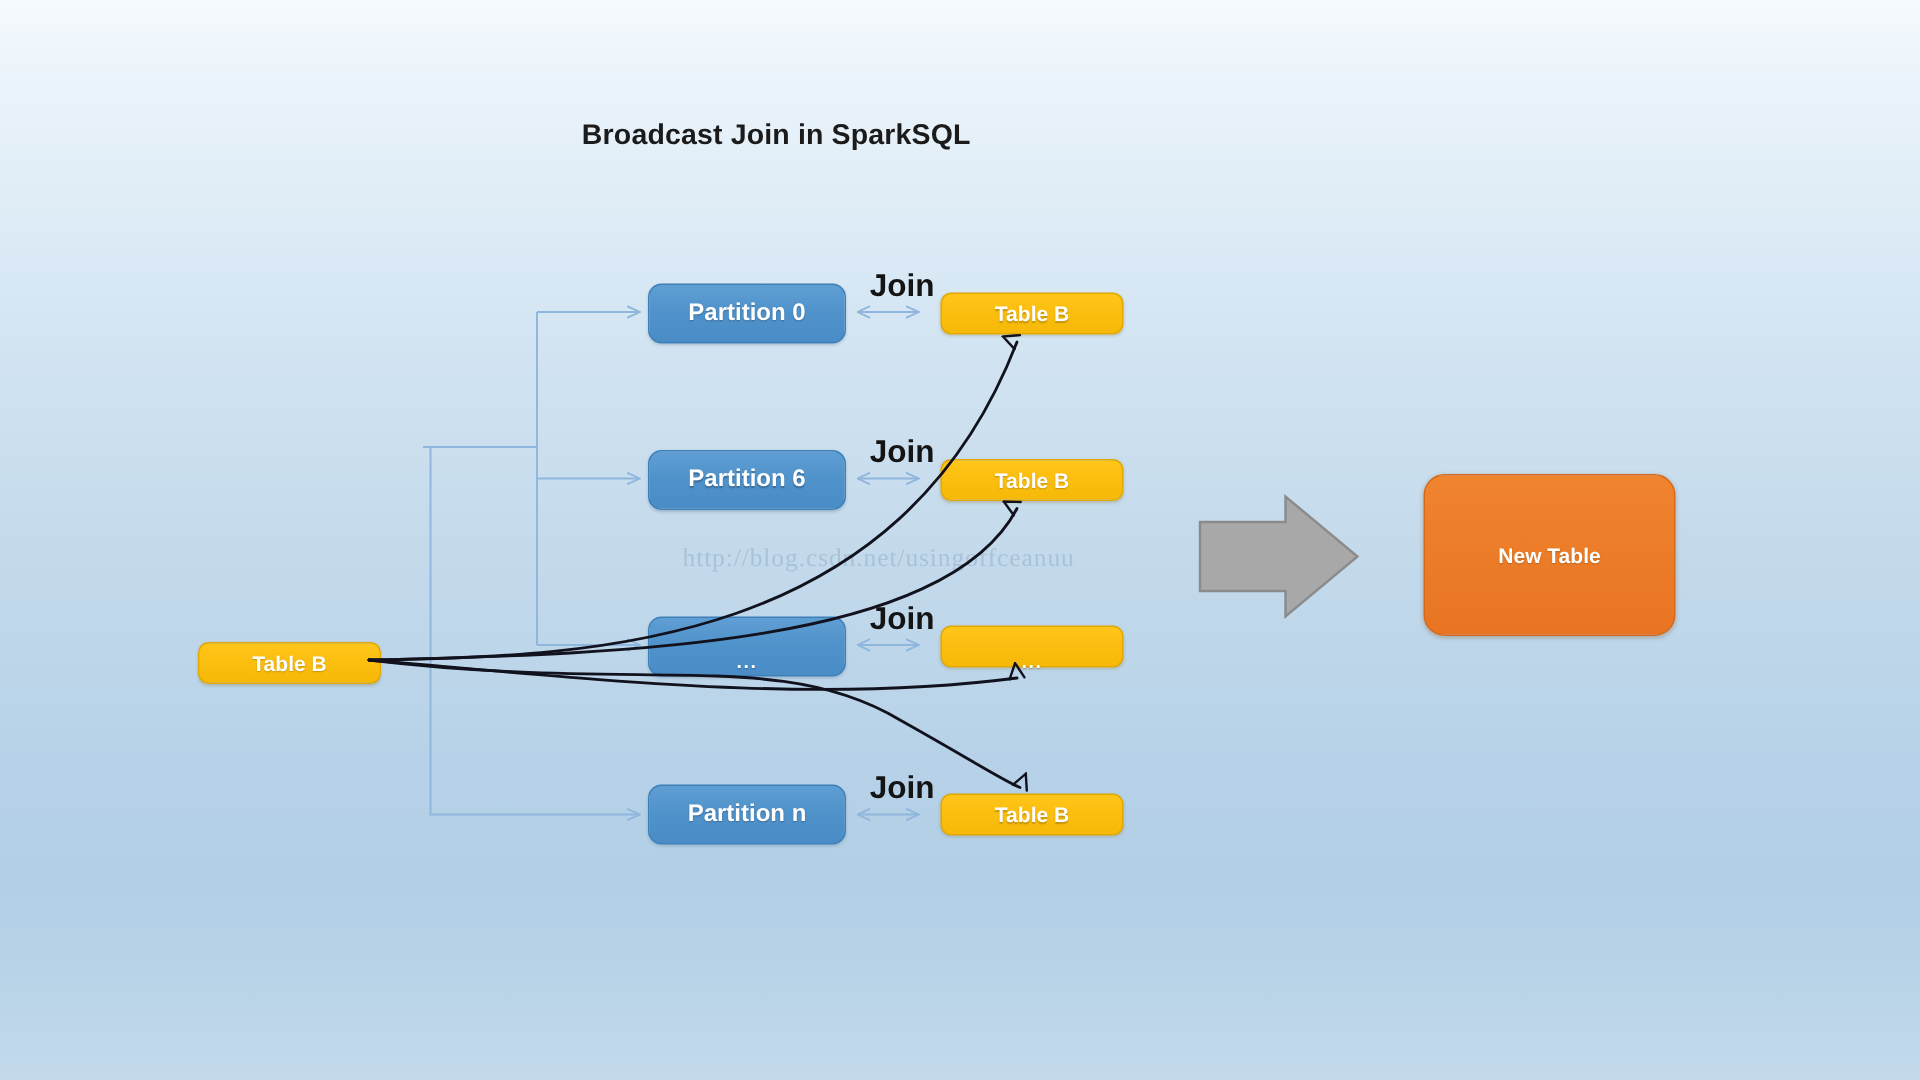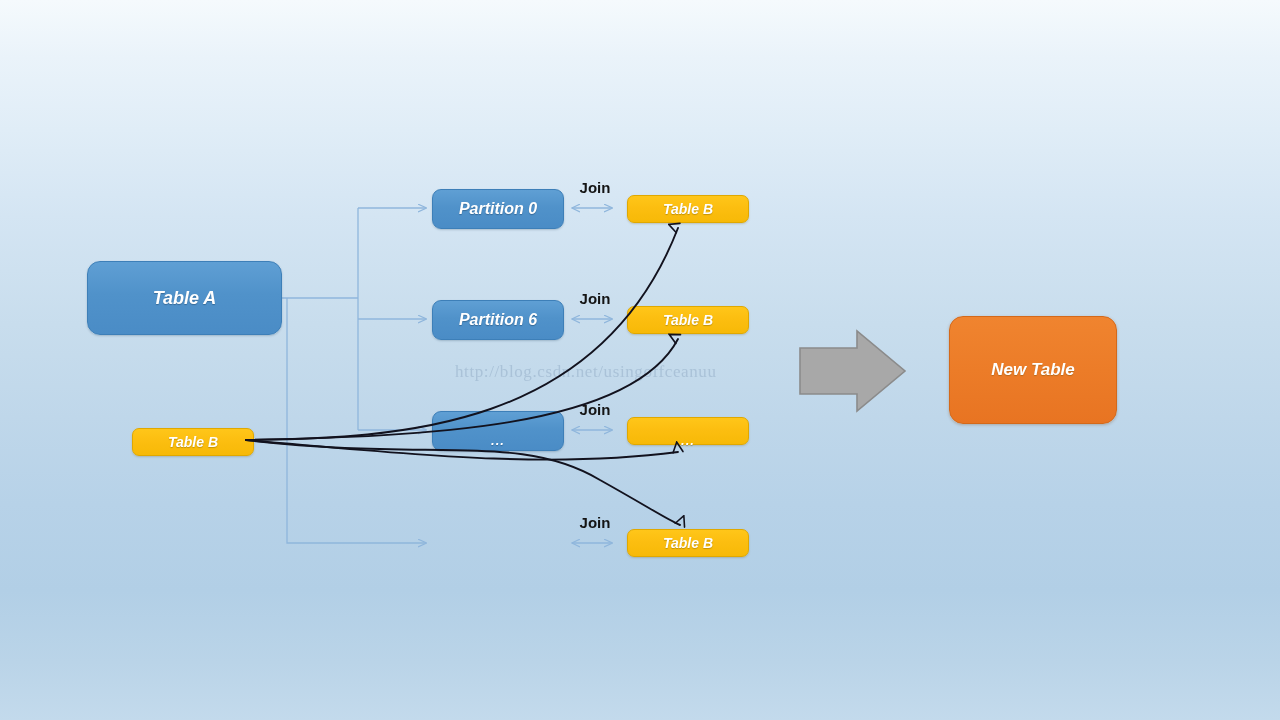--- a/index.html
+++ b/index.html
@@ -57,21 +57,20 @@
   .node {
     position: absolute;
     box-sizing: border-box;
     display: flex;
     align-items: center;
     justify-content: center;
     color: #ffffff;
     font-weight: bold;
     text-shadow: 0 1px 1px rgba(90,70,0,.35);
     border-radius: 9px;
-    font-style: italic;
   }
   .node.blue {
     background: linear-gradient(to bottom, #5f9fd4 0%, #5092ca 45%, #4a8cc6 100%);
     border: 1px solid #3d7fb8;
     box-shadow: 0 1px 2px rgba(40,70,100,.25);
     text-shadow: 0 1px 1px rgba(20,50,80,.4);
   }
   .node.yellow {
     background: linear-gradient(to bottom, #ffc619 0%, #fcbe10 45%, #f7b907 100%);
     border: 1px solid #e0a800;
@@ -111,51 +110,52 @@
   .dots-inner {
     display: block;
     line-height: 1;
     position: relative;
     top: 9px;
     letter-spacing: 1px;
   }
   #new-table {
     left: 949px; top: 316px;
     width: 168px; height: 108px;
-    font-size: 17px;
+    font-size: 14px;
   }
 
   
   .join-label {
     position: absolute;
-    font-size: 15px;
+    font-size: 21px;
     font-weight: bold;
     color: #141414;
     left: 567px;
     width: 56px;
-    text-align: center;
+    text-align: right;
   }
 
   
   #watermark {
     position: absolute;
     left: 455px;
     top: 362px;
     font-family: "Liberation Serif", serif;
     font-size: 17px;
     color: rgba(150,175,200,0.55);
     letter-spacing: .6px;
     white-space: nowrap;
   }
 </style>
 </head>
 <body>
 
 <div id="slide">
 
+  <div id="title">Broadcast Join in SparkSQL</div>
 
   <div id="watermark">http://blog.csdn.net/usingoffceanuu</div>
 
   <svg class="layer" viewBox="0 0 1280 720">
     <defs>
       <marker id="lt-arrow" markerWidth="9" markerHeight="9" refX="8" refY="4.5" orient="auto" markerUnits="userSpaceOnUse">
         <path d="M0,0.6 L8.6,4.5 L0,8.4" fill="none" stroke="#8fb6dc" stroke-width="1.2"></path>
       </marker>
       <marker id="lt-arrow-l" markerWidth="9" markerHeight="9" refX="0.6" refY="4.5" orient="auto" markerUnits="userSpaceOnUse">
         <path d="M8.6,0.6 L0.4,4.5 L8.6,8.4" fill="none" stroke="#8fb6dc" stroke-width="1.2"></path>
@@ -183,23 +183,20 @@
       <path d="M572,319 L612,319" marker-end="url(#lt-arrow)" marker-start="url(#lt-arrow-l)"></path>
       <path d="M572,430 L612,430" marker-end="url(#lt-arrow)" marker-start="url(#lt-arrow-l)"></path>
       <path d="M572,543 L612,543" marker-end="url(#lt-arrow)" marker-start="url(#lt-arrow-l)"></path>
     </g>
   </svg>
 
   <svg class="layer" viewBox="0 0 1280 720">
     <polygon points="800,348 857,348 857,331 905,371 857,411 857,394 800,394" fill="#a8a8a8" stroke="#8b8b8b" stroke-width="1.6" stroke-linejoin="miter"></polygon>
   </svg>
 
-  <div class="node blue" id="table-a">
-    <span>Table A</span>
-  </div>
 
   <div class="node yellow" id="table-b-src">
     <span>Table B</span>
   </div>
 
   <div class="node blue partition" style="top:189px">
     <span>Partition 0</span>
   </div>
   <div class="join-label" style="top:179px">Join</div>
   <div class="node yellow tableb-right" style="top:195px">
@@ -215,20 +212,23 @@
   </div>
 
   <div class="node blue partition" style="top:411px">
     <span class="dots-inner" style="font-size:13px">...</span>
   </div>
   <div class="join-label" style="top:401px">Join</div>
   <div class="node yellow tableb-right" style="top:417px">
     <span class="dots-inner" style="font-size:13px">...</span>
   </div>
 
+  <div class="node blue partition" style="top:523px">
+    <span>Partition n</span>
+  </div>
   <div class="join-label" style="top:514px">Join</div>
   <div class="node yellow tableb-right" style="top:529px">
     <span>Table B</span>
   </div>
 
   <div class="node orange" id="new-table">
     <span>New Table</span>
   </div>
 
   <svg class="layer" viewBox="0 0 1280 720">

